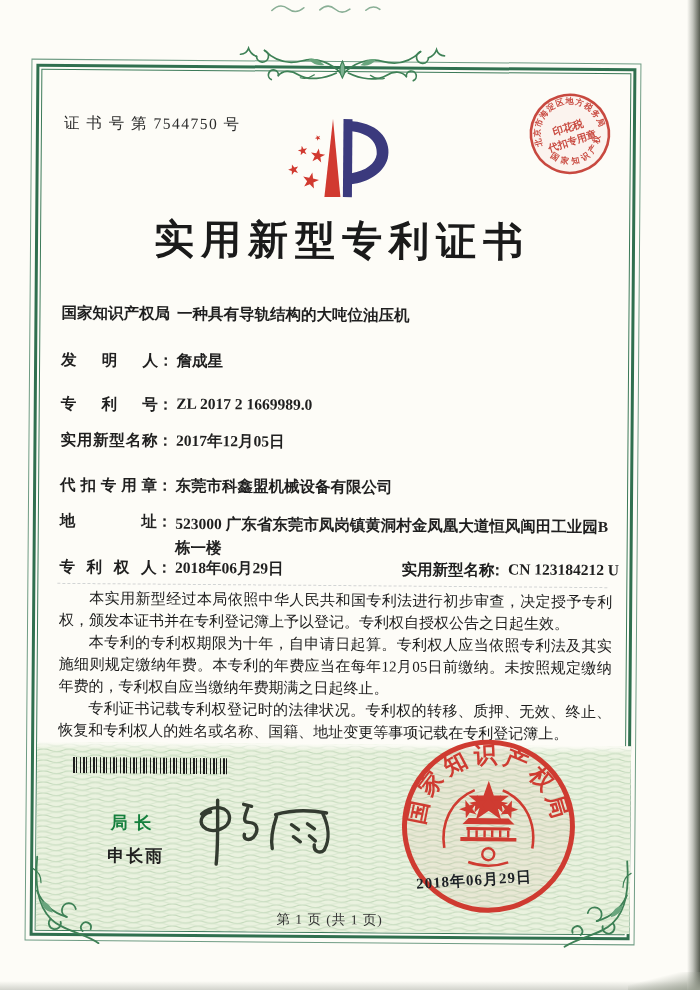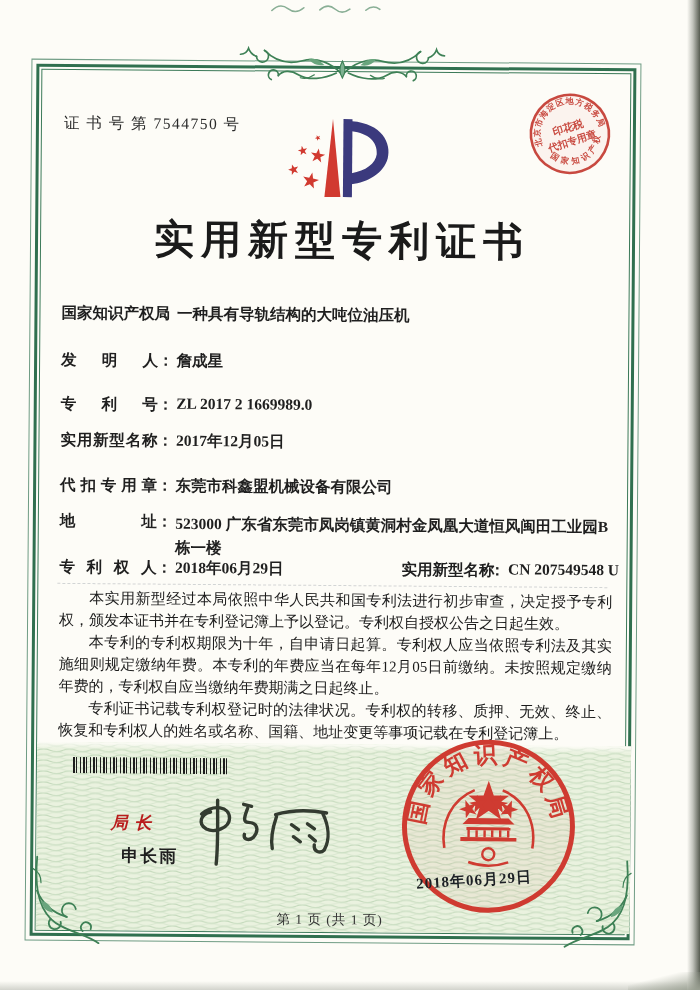--- a/index.html
+++ b/index.html
@@ -45,22 +45,22 @@
     line-height:22px; color:#1c1c1c; z-index:3; text-align:justify; }
   .paras p { margin:0; text-indent:2em; }
 
   .fold-line { position:absolute; left:22px; right:22px; top:516px;
     border-top:1px dashed rgba(100,112,126,.28); z-index:2; }
 
   .barcode { position:absolute; left:39px; top:690px; width:157px; height:16px; z-index:3;
     background:repeating-linear-gradient(90deg,#1d1d1d 0 2px,transparent 2px 3px,#1d1d1d 3px 4px,transparent 4px 7px,#1d1d1d 7px 8px,transparent 8px 10px); }
 
   .signer-title { position:absolute; left:77px; top:744px; font-size:17px; font-weight:600;
-    letter-spacing:7px; color:#b91c1c; z-index:4;font-style:italic; }
-  .signer-name  { position:absolute; left:88px; top:777px; font-size:17px; font-weight:600;
+    letter-spacing:7px; color:#15803d; z-index:4; }
+  .signer-name  { position:absolute; left:74px; top:777px; font-size:17px; font-weight:600;
     letter-spacing:2px; color:#202020; z-index:4; }
 
   .signature { position:absolute; left:150px; top:726px; z-index:5; }
 
   .seal { position:absolute; left:365px; top:666px; z-index:4; }
   .seal-date { position:absolute; left:383px; top:801px; font-size:15px; font-weight:600;
     color:#1d2126; letter-spacing:1px; transform:rotate(-4deg); z-index:6; white-space:nowrap; }
 
   .footer { position:absolute; left:0; right:0; top:842px; text-align:center; font-size:13.5px;
     color:#333; letter-spacing:1px; z-index:4; }
@@ -204,21 +204,21 @@
     <span class="flabel">实用新型名称</span><span class="fcolon">：</span><span class="fvalue">2017年12月05日</span>
   </div>
   <div class="frow" style="top:408px">
     <span class="flabel">代扣专用章</span><span class="fcolon">：</span><span class="fvalue">东莞市科鑫盟机械设备有限公司</span>
   </div>
   <div class="frow" style="top:444px">
     <span class="flabel">地址</span><span class="fcolon">：</span><span class="fvalue wrap">523000 广东省东莞市凤岗镇黄洞村金凤凰大道恒风闽田工业园B栋一楼</span>
   </div>
   <div class="frow" style="top:490px">
     <span class="flabel">专利权人</span><span class="fcolon">：</span><span class="fvalue">2018年06月29日</span>
-    <span class="frow2"><span class="flabel narrow">实用新型名称</span><span class="fcolon">：</span><span class="fvalue">CN 207549548 U</span></span>
+    <span class="frow2"><span class="flabel narrow">实用新型名称</span><span class="fcolon">：</span><span class="fvalue">CN 123184212 U</span></span>
   </div>
 
   <div class="fold-line"></div>
 
   <div class="paras">
     <p>本实用新型经过本局依照中华人民共和国专利法进行初步审查，决定授予专利权，颁发本证书并在专利登记簿上予以登记。专利权自授权公告之日起生效。</p>
     <p>本专利的专利权期限为十年，自申请日起算。专利权人应当依照专利法及其实施细则规定缴纳年费。本专利的年费应当在每年12月05日前缴纳。未按照规定缴纳年费的，专利权自应当缴纳年费期满之日起终止。</p>
     <p>专利证书记载专利权登记时的法律状况。专利权的转移、质押、无效、终止、恢复和专利权人的姓名或名称、国籍、地址变更等事项记载在专利登记簿上。</p>
   </div>
 

